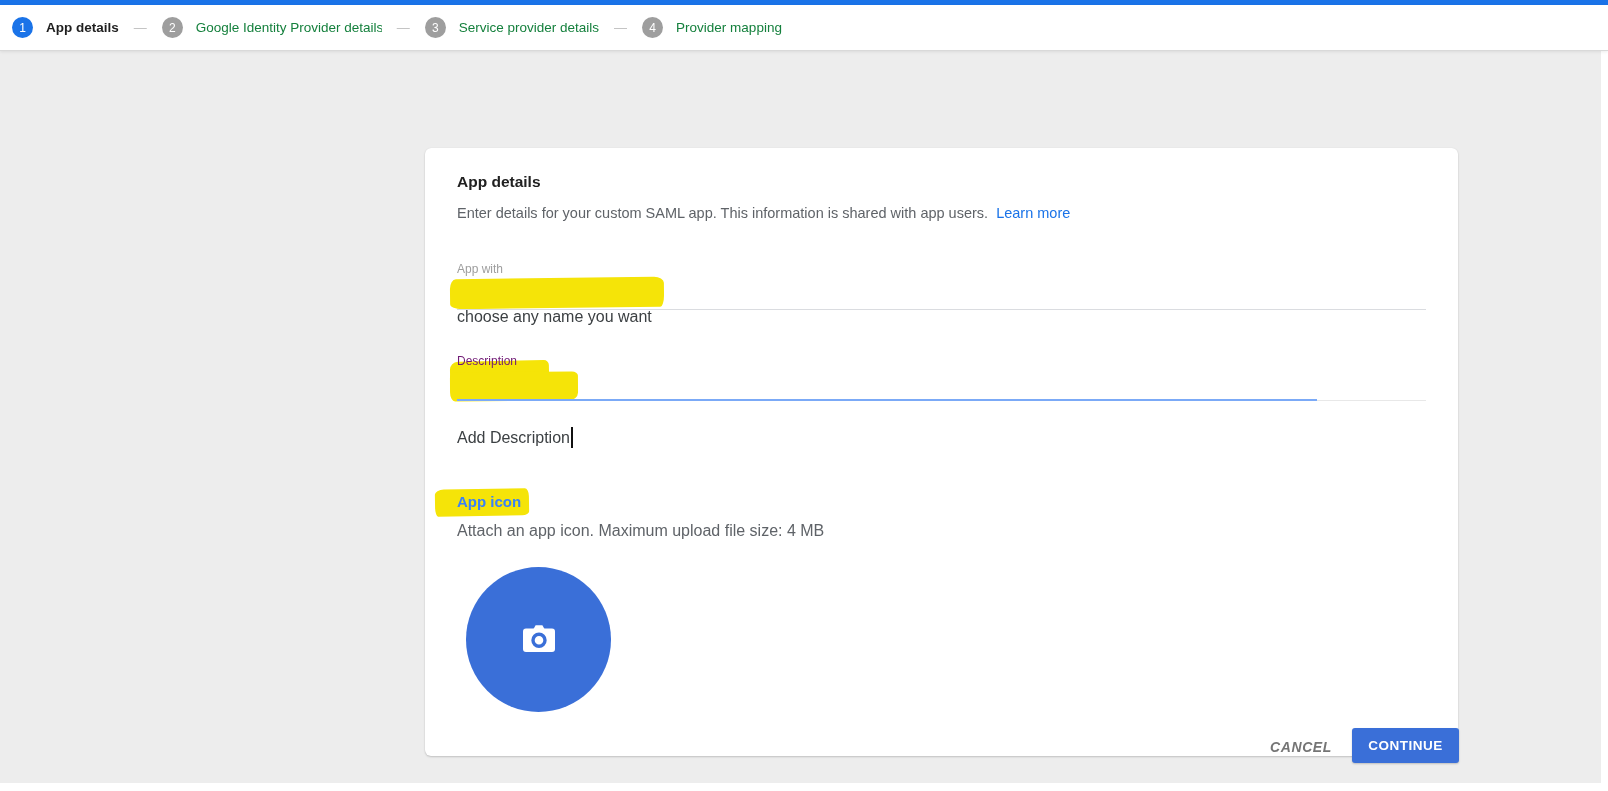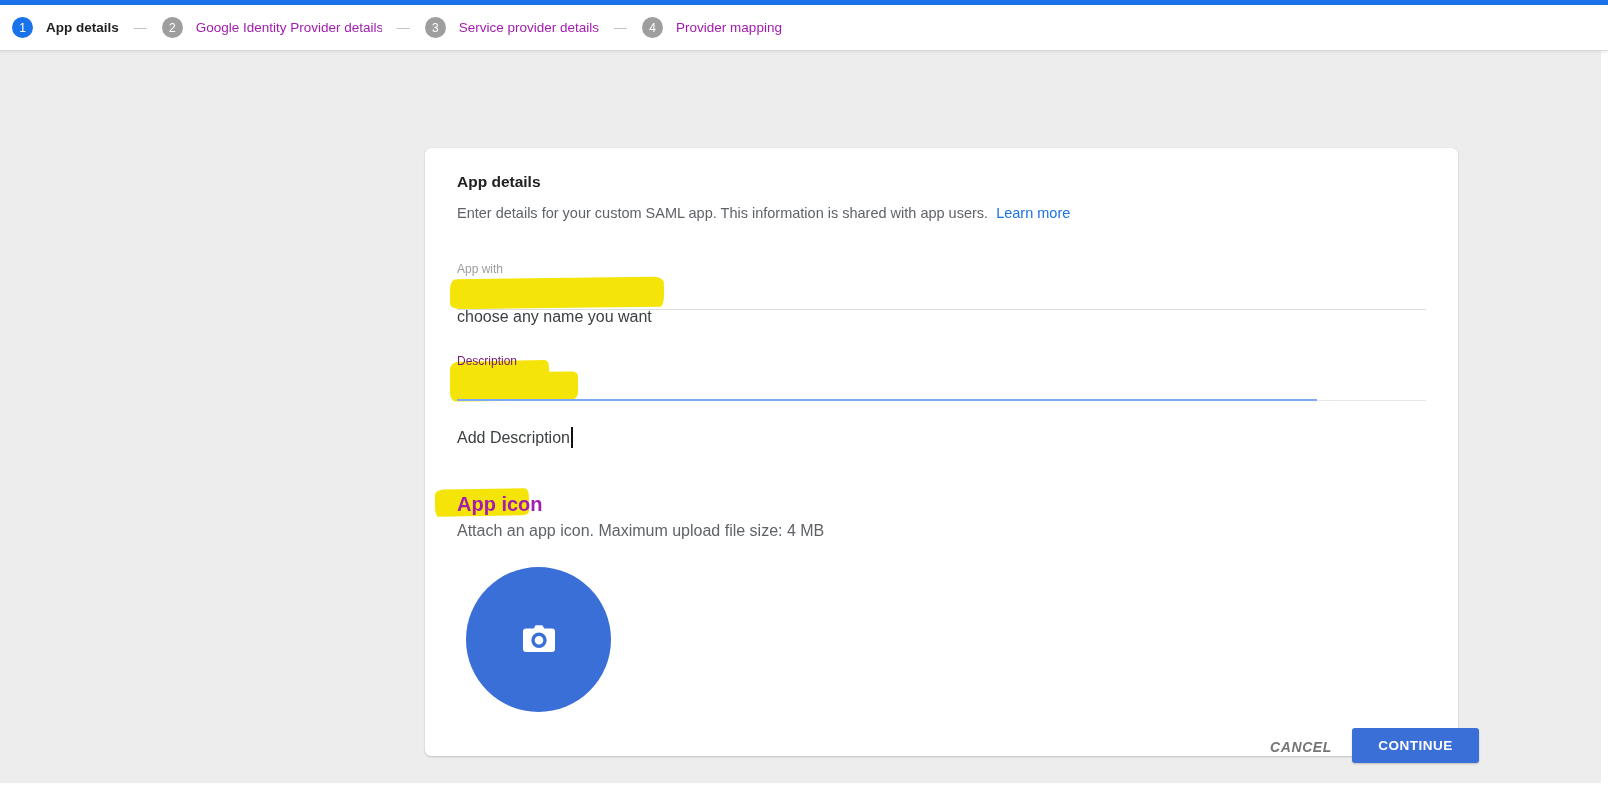--- a/index.html
+++ b/index.html
@@ -11,21 +11,21 @@
 
   
   .stepper { position:absolute; left:0; top:5px; width:1608px; height:46px; background:#ffffff;
              display:flex; align-items:center; padding-left:12px;
              border-bottom:1px solid #d9d9d9; box-shadow:0 1px 3px rgba(0,0,0,.08); z-index:5; }
   .step { display:flex; align-items:center; }
   .step-circle { width:21px; height:21px; border-radius:50%; background:#9e9e9e; color:#fff;
                  font-size:12px; display:flex; align-items:center; justify-content:center;
                  flex:0 0 auto; }
   .step.active .step-circle { background:#1a73e8; }
-  .step-label { margin-left:13px; font-size:13.5px; color:#a21caf; white-space:nowrap; }
+  .step-label { margin-left:13px; font-size:13.5px; color:#15803d; white-space:nowrap; }
   .step.active .step-label { color:#1f1f1f; font-weight:bold; }
   .step-label.clip { max-width:186px; overflow:hidden; }
   .step-sep { color:#bdbdbd; font-size:13px; margin:0 15px; }
 
   
   .content { position:absolute; left:0; top:51px; width:1601px; height:732px; background:#ededed; }
 
   
   .card { position:absolute; left:425px; top:97px; width:1033px; height:608px; background:#ffffff;
           border-radius:6px; box-shadow:0 1px 2px rgba(0,0,0,.18), 0 0 1px rgba(0,0,0,.1); }
@@ -47,32 +47,32 @@
   .hl { position:absolute; background:#f5e408; z-index:1; }
   .hl-appname { left:25px; top:130px; width:214px; height:30px; transform:rotate(-0.7deg);
                 border-radius:6px 10px 4px 12px / 10px 6px 12px 5px; }
   .hl-desc-a { left:25px; top:213px; width:99px; height:21px; transform:rotate(-1.2deg);
                border-radius:8px 5px 2px 2px; }
   .hl-desc-b { left:25px; top:224px; width:128px; height:29px; transform:rotate(-0.4deg);
                border-radius:3px 6px 10px 5px / 6px 4px 8px 9px; }
   .hl-appicon { left:10px; top:341px; width:94px; height:27px; transform:rotate(-0.9deg);
                 border-radius:9px 4px 7px 3px / 5px 8px 4px 9px; }
 
-  .section-title { position:absolute; left:32px; top:345px; font-size:20px; font-weight:bold;
-                   color:#a21caf; z-index:2; }
+  .section-title { position:absolute; left:32px; top:345px; font-size:15px; font-weight:bold;
+                   color:#3b82f6; z-index:2; }
   .section-hint { position:absolute; left:32px; top:374px; font-size:16px; color:#5f6368; z-index:2; }
 
   .avatar { position:absolute; left:41px; top:419px; width:145px; height:145px; border-radius:50%;
             background:#3a6fd8; display:flex; align-items:center; justify-content:center; cursor:pointer; }
 
   
   .btn-cancel { position:absolute; left:1258px; top:731px; background:none; border:none;
                 font-family:"Liberation Sans", sans-serif; font-size:14px; font-weight:bold;
                 color:#757575; letter-spacing:0.6px; padding:8px 12px; cursor:pointer; z-index:6;font-style:italic; }
-  .btn-continue { position:absolute; left:1352px; top:728px; width:127px; height:35px;
+  .btn-continue { position:absolute; left:1352px; top:728px; width:107px; height:35px;
                   background:#3a6fd8; border:none; border-radius:3px;
                   font-family:"Liberation Sans", sans-serif; font-size:13.5px; font-weight:bold;
                   color:#ffffff; letter-spacing:0.5px; cursor:pointer; z-index:6;
                   box-shadow:0 1px 2px rgba(0,0,0,.2); }
 </style>
 </head>
 <body>
 
 <div class="top-strip"></div>
 

